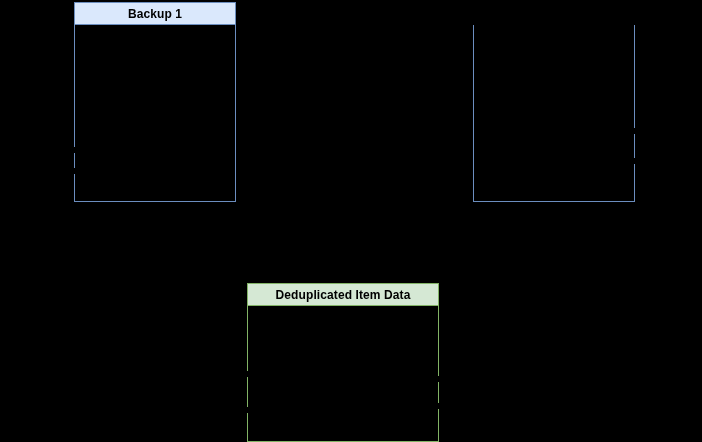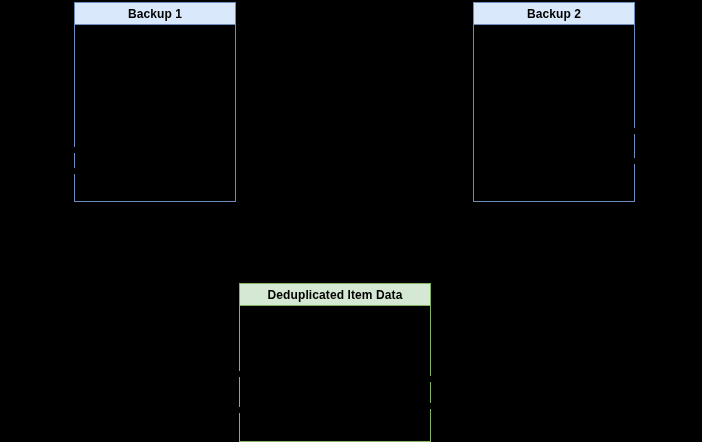--- a/index.html
+++ b/index.html
@@ -105,31 +105,28 @@
       <span>Backup 1</span>
     </div>
     <div class="node-body" style="top: 23px; width: 162px; height: 177px;">
       <div class="node-content"></div>
     <div class="gap" style="top: 122px; height: 6px; left: -1px;"></div>
         <div class="gap" style="top: 143px; height: 6px; left: -1px;"></div>
       </div>
   </div>
 
   <div class="node blue" id="node-backup-2" style="left: 473px; top: 2px; width: 162px; height: 200px;">
-    <div class="node-header" style="height: 23px;">
-      <span>Backup 2</span>
-    </div>
     <div class="node-body" style="top: 23px; width: 162px; height: 177px;">
       <div class="node-content"></div>
     <div class="gap" style="top: 103px; height: 6px; right: -1px;"></div>
         <div class="gap" style="top: 133px; height: 6px; right: -1px;"></div>
       </div>
   </div>
 
-  <div class="node green" id="node-deduplicated-item-data" style="left: 239px; top: 283px; width: 192px; height: 159px;">
+  <div class="node green" id="node-deduplicated-item-data" style="left: 247px; top: 283px; width: 192px; height: 159px;">
     <div class="node-header" style="height: 23px;">
       <span>Deduplicated Item Data</span>
     </div>
     <div class="node-body" style="top: 23px; width: 192px; height: 136px;">
       <div class="node-content"></div>
     <div class="gap" style="top: 65px; height: 6px; left: -1px;"></div>
         <div class="gap" style="top: 101px; height: 6px; left: -1px;"></div>
         <div class="gap" style="top: 70px; height: 6px; right: -1px;"></div>
         <div class="gap" style="top: 97px; height: 6px; right: -1px;"></div>
       </div>

